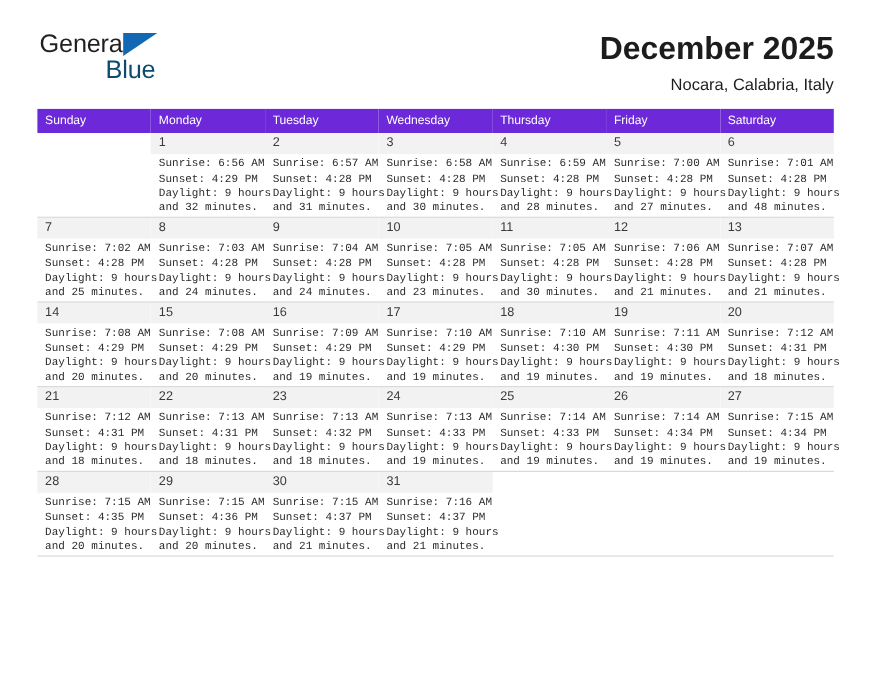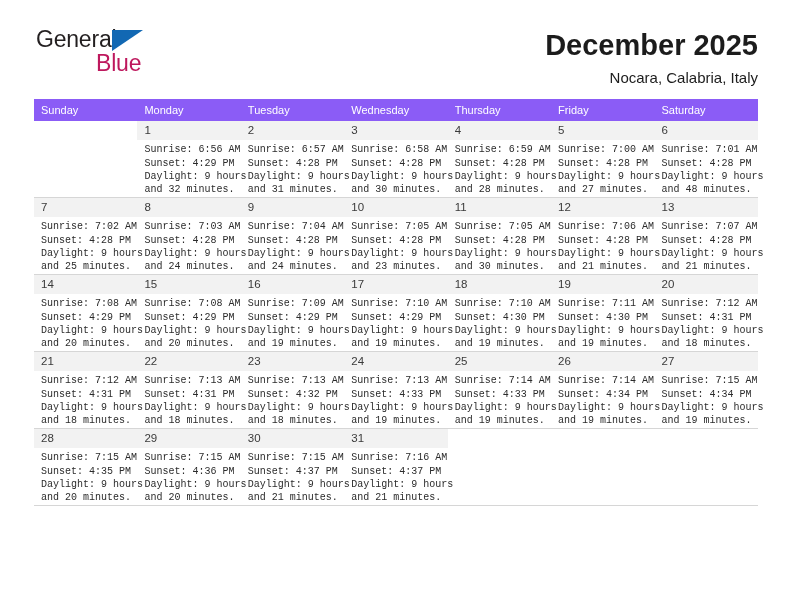--- a/index.html
+++ b/index.html
@@ -52,21 +52,21 @@
     height: 0;
     border-left: 31px solid #1268b3;
     border-bottom: 21px solid transparent;
   }
   .brand-blue {
     position: absolute;
     left: 62px;
     top: 24px;
     font-size: 23px;
     letter-spacing: -0.2px;
-    color: #be185d;
+    color: #0c4a6e;
     line-height: 1;
   }
 
   .title-block {
     text-align: right;
     padding-top: 2px;
   }
   .cal-title {
     font-size: 29px;
     font-weight: bold;
@@ -83,21 +83,21 @@
   }
 
   
   .calendar {
     margin: 13px 34px 0 34px;
     border-collapse: collapse;
     table-layout: fixed;
     width: 724px;
   }
   .calendar th {
-    background: #8b5cf6;
+    background: #6d28d9;
     color: #ffffff;
     font-size: 11px;
     font-weight: normal;
     text-align: left;
     padding: 5px 0 5px 7px;
     height: 12px;
     border: none;
   }
   .calendar td {
     vertical-align: top;

